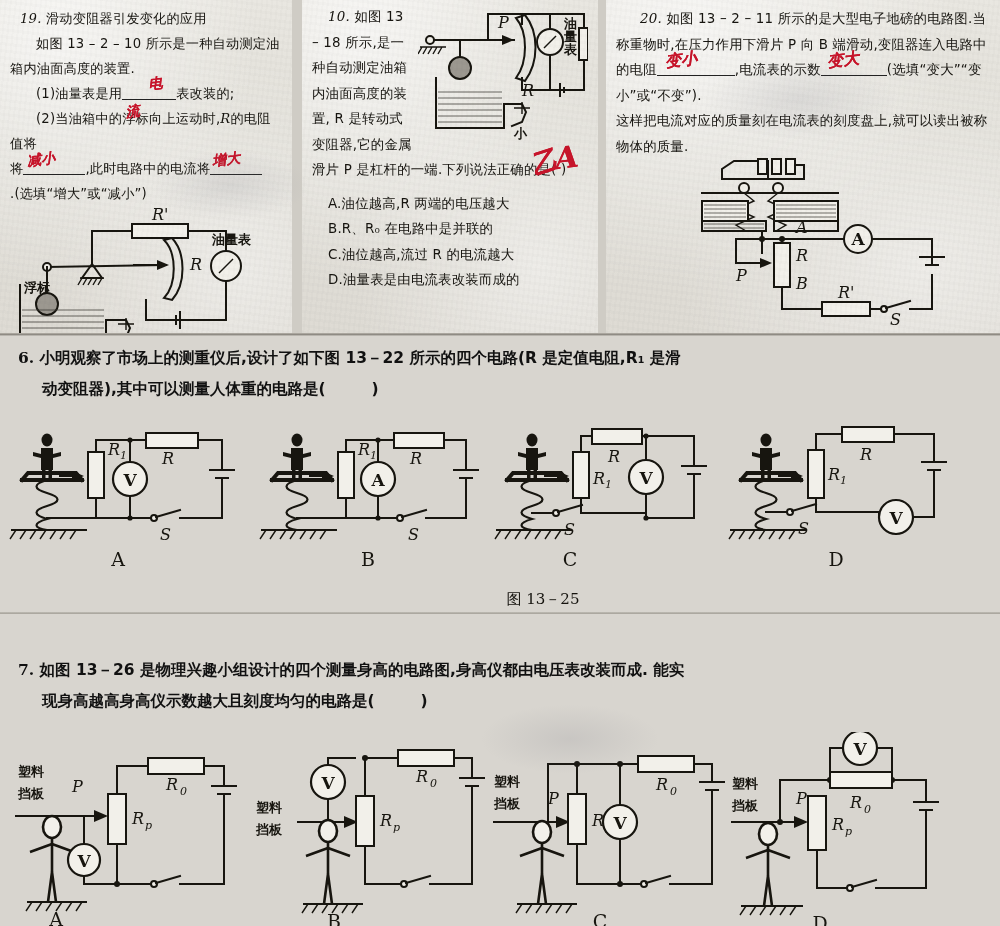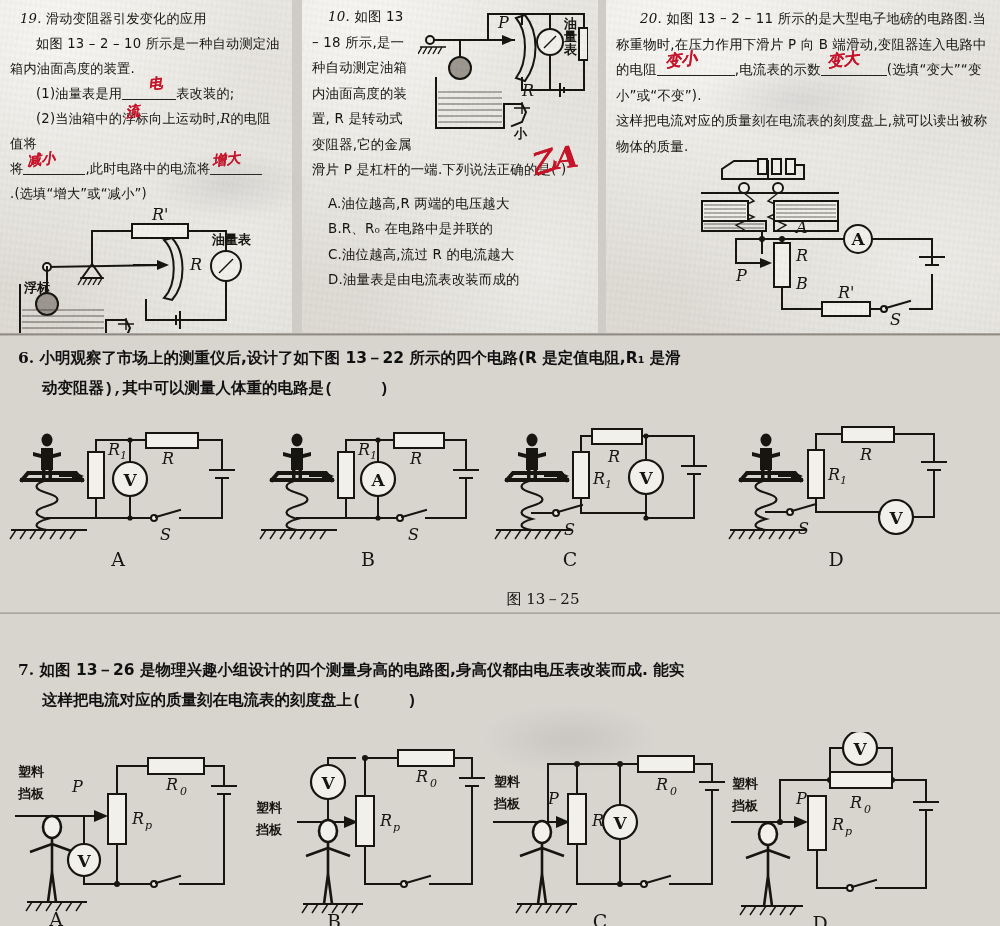--- a/index.html
+++ b/index.html
@@ -64,21 +64,21 @@
   .meter-txt{font-family:"DejaVu Serif","Liberation Serif",serif;font-weight:bold;font-size:17px;fill:#17150f;}
   .lbl{font-family:"DejaVu Serif","Liberation Serif",serif;font-style:italic;font-size:16px;fill:#17150f;}
   .lbl-s{font-family:"DejaVu Serif","Liberation Serif",serif;font-style:italic;font-size:11px;fill:#17150f;}
   .opt{font-family:"DejaVu Serif","Liberation Serif",serif;font-size:19px;fill:#17150f;}
   .cnlbl{font-family:"DejaVu Sans",sans-serif;font-weight:bold;font-size:13px;fill:#17150f;}
 
   
   .sec{position:absolute;left:0;width:1000px;}
   .qhead{font-size:15.5px;line-height:31px;color:#111;padding:0 18px;font-weight:bold;}
   .qhead .num{font-family:"DejaVu Serif","Liberation Serif",serif;font-weight:bold;}
-  .qhead .l2{display:block;padding-left:24px;font-family:Liberation Mono, monospace;}
+  .qhead .l2{display:block;padding-left:24px;}
   .figcap{text-align:center;font-family:"DejaVu Serif","Liberation Serif",serif;font-size:15px;color:#15130e;}
 
   .row{position:absolute;left:0;width:1000px;display:flex;}
   .cell{position:relative;}
 
   
   .smudge{position:absolute;border-radius:50%;background:radial-gradient(ellipse,rgba(120,120,130,.16),rgba(120,120,130,0) 70%);pointer-events:none;}
 </style>
 </head>
 <body>
@@ -461,21 +461,21 @@
 
     <div class="figcap" style="position:absolute;top:248px;left:0;width:1000px;margin-left:43px;">图 13－25</div>
   </div>
 
   <div class="hr-sep" style="top:612px;height:2px;background:linear-gradient(180deg,#bfbcb4,#a5a199);"></div>
 
   <div class="sec" style="top:620px;height:306px;margin-top:34px;">
     <div class="qhead">
       <span class="num">7.</span>
       <span>如图 13－26 是物理兴趣小组设计的四个测量身高的电路图,身高仪都由电压表改装而成. 能实</span>
-      <span class="l2"><span>这样把电流对应的质量刻在电流表的刻度盘上(</span><span style="display:inline-block;width:46px;"></span><span>)</span></span>
+      <span class="l2"><span>现身高越高身高仪示数越大且刻度均匀的电路是(</span><span style="display:inline-block;width:46px;"></span><span>)</span></span>
     </div>
 
     <div class="row" style="top:78px;">
 
       <div class="cell" style="width:250px;">
         <svg class="ink" width="250" height="200" viewBox="0 0 250 200">
           <text class="cnlbl" x="18" y="44" font-size="17">塑料</text>
           <text class="cnlbl" x="18" y="66" font-size="17">挡板</text>
           <text class="lbl" x="72" y="60" font-size="18">P</text>
 

